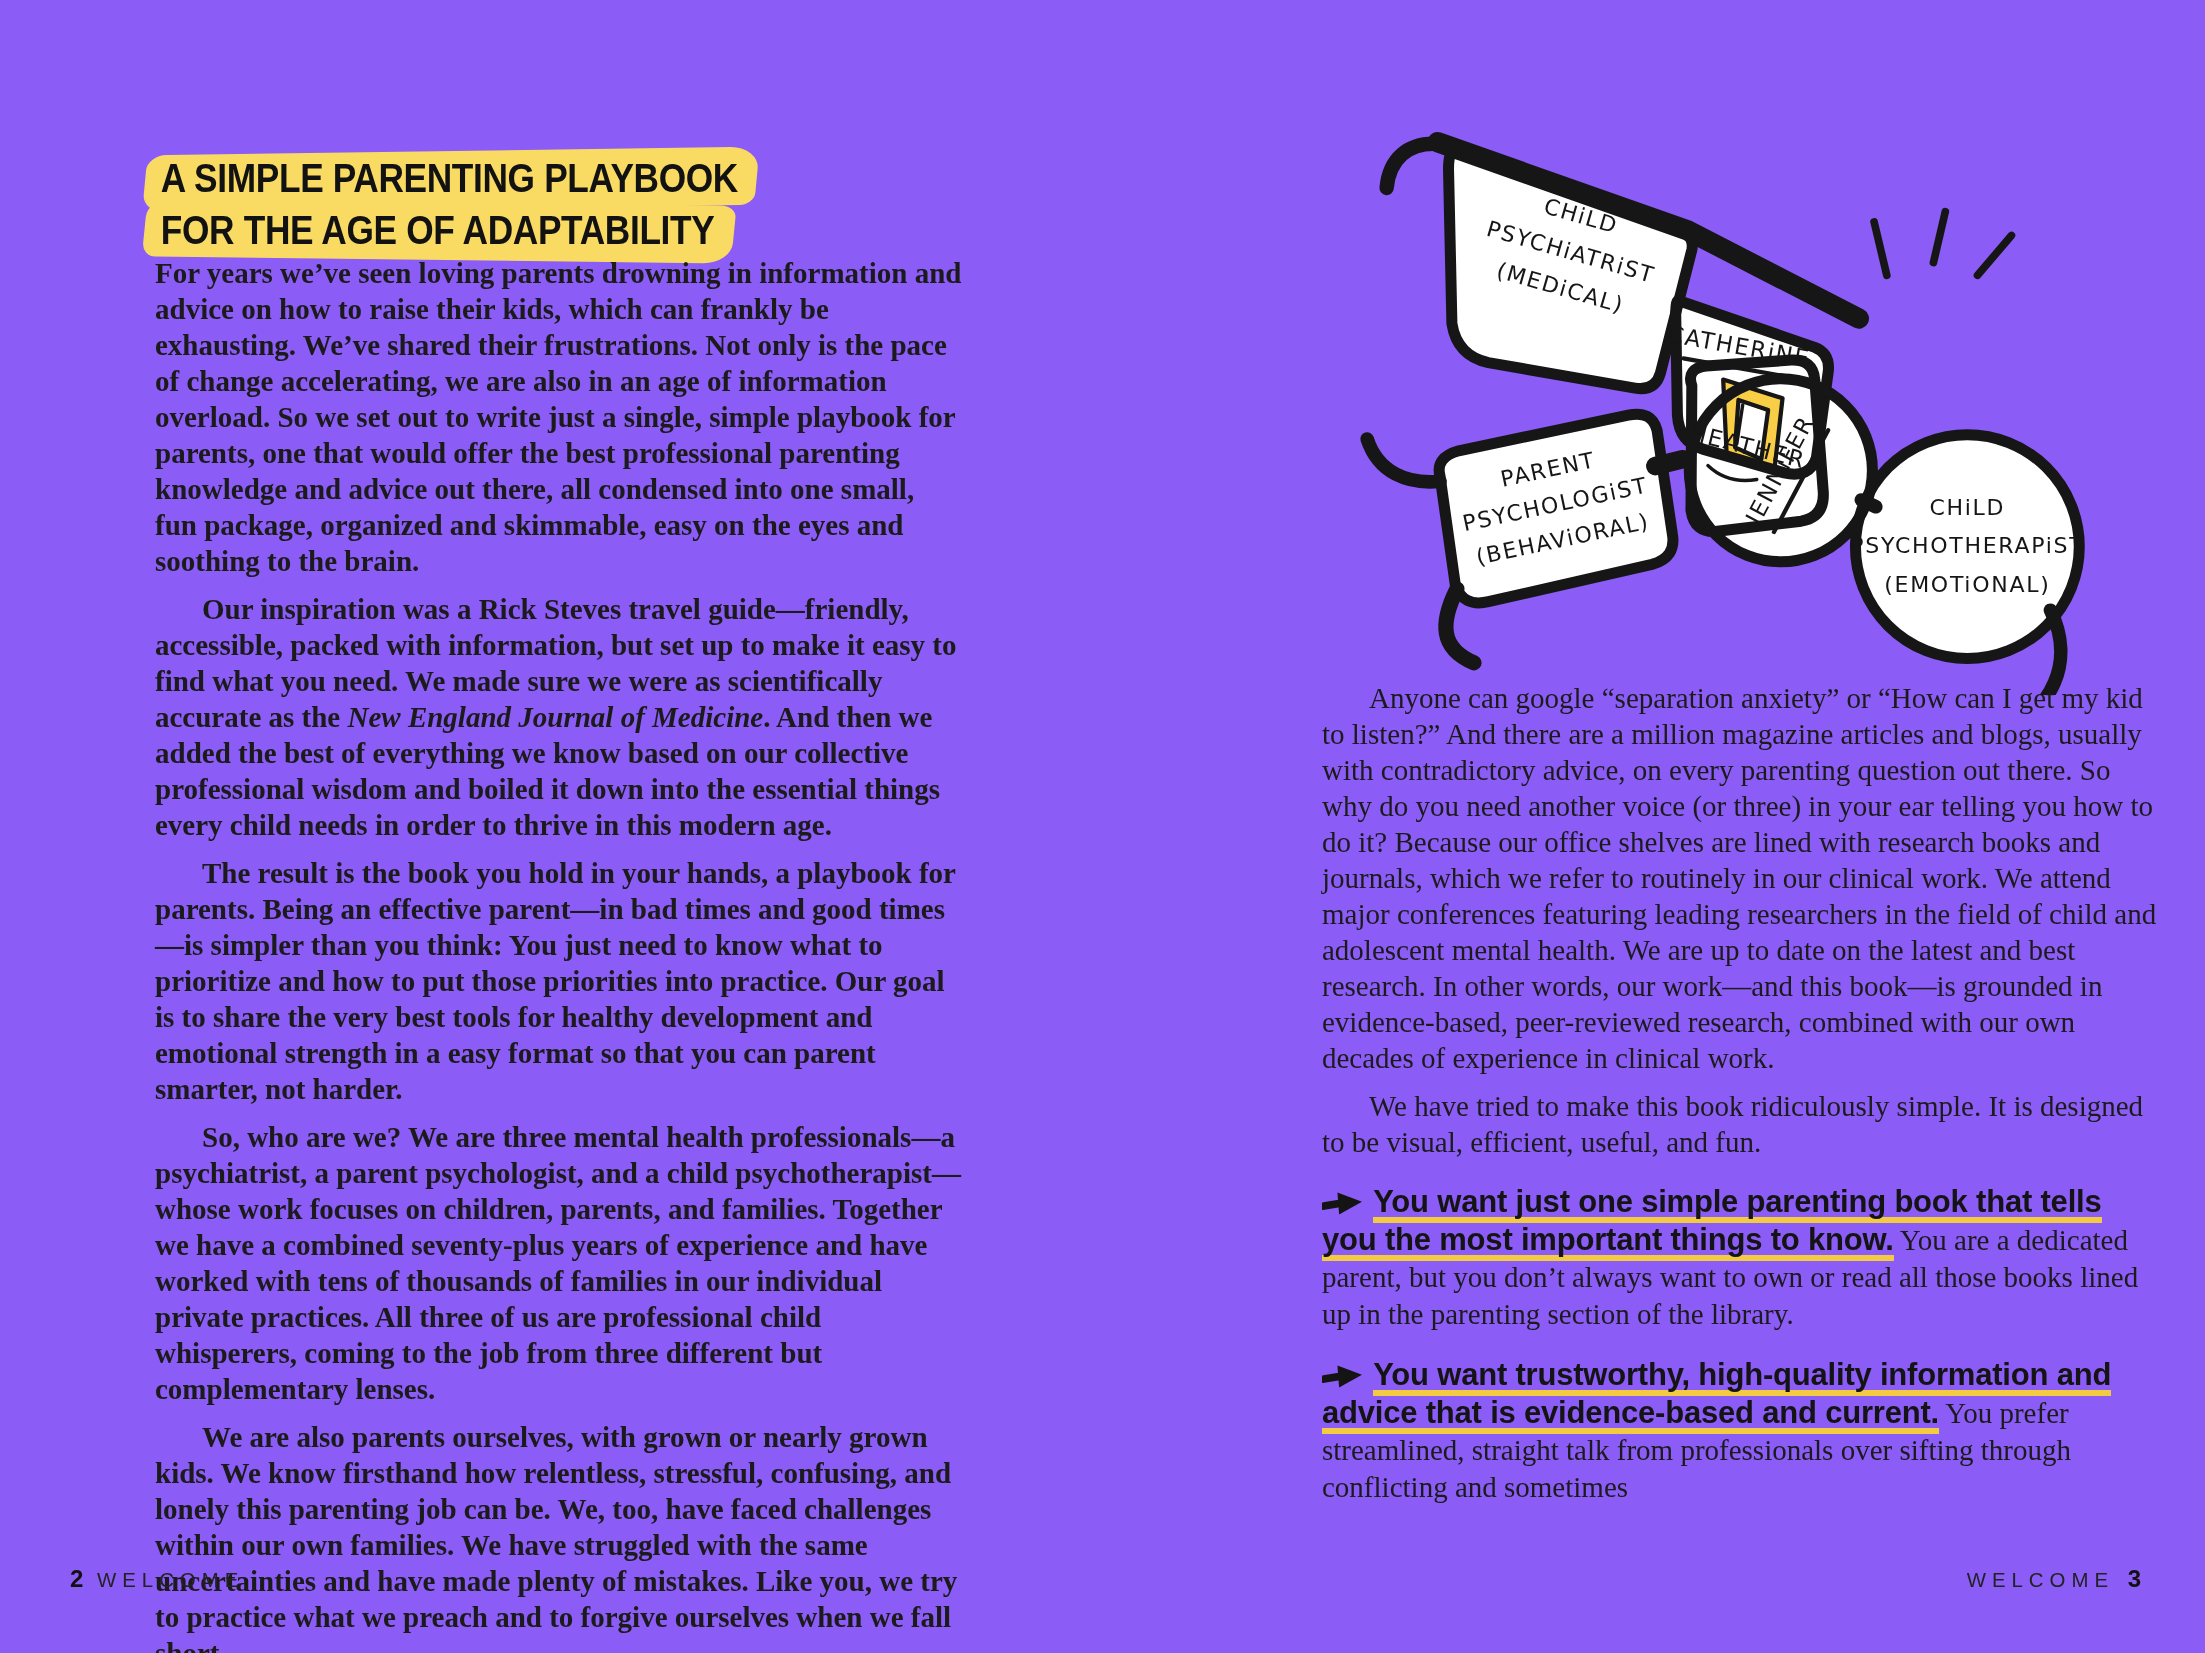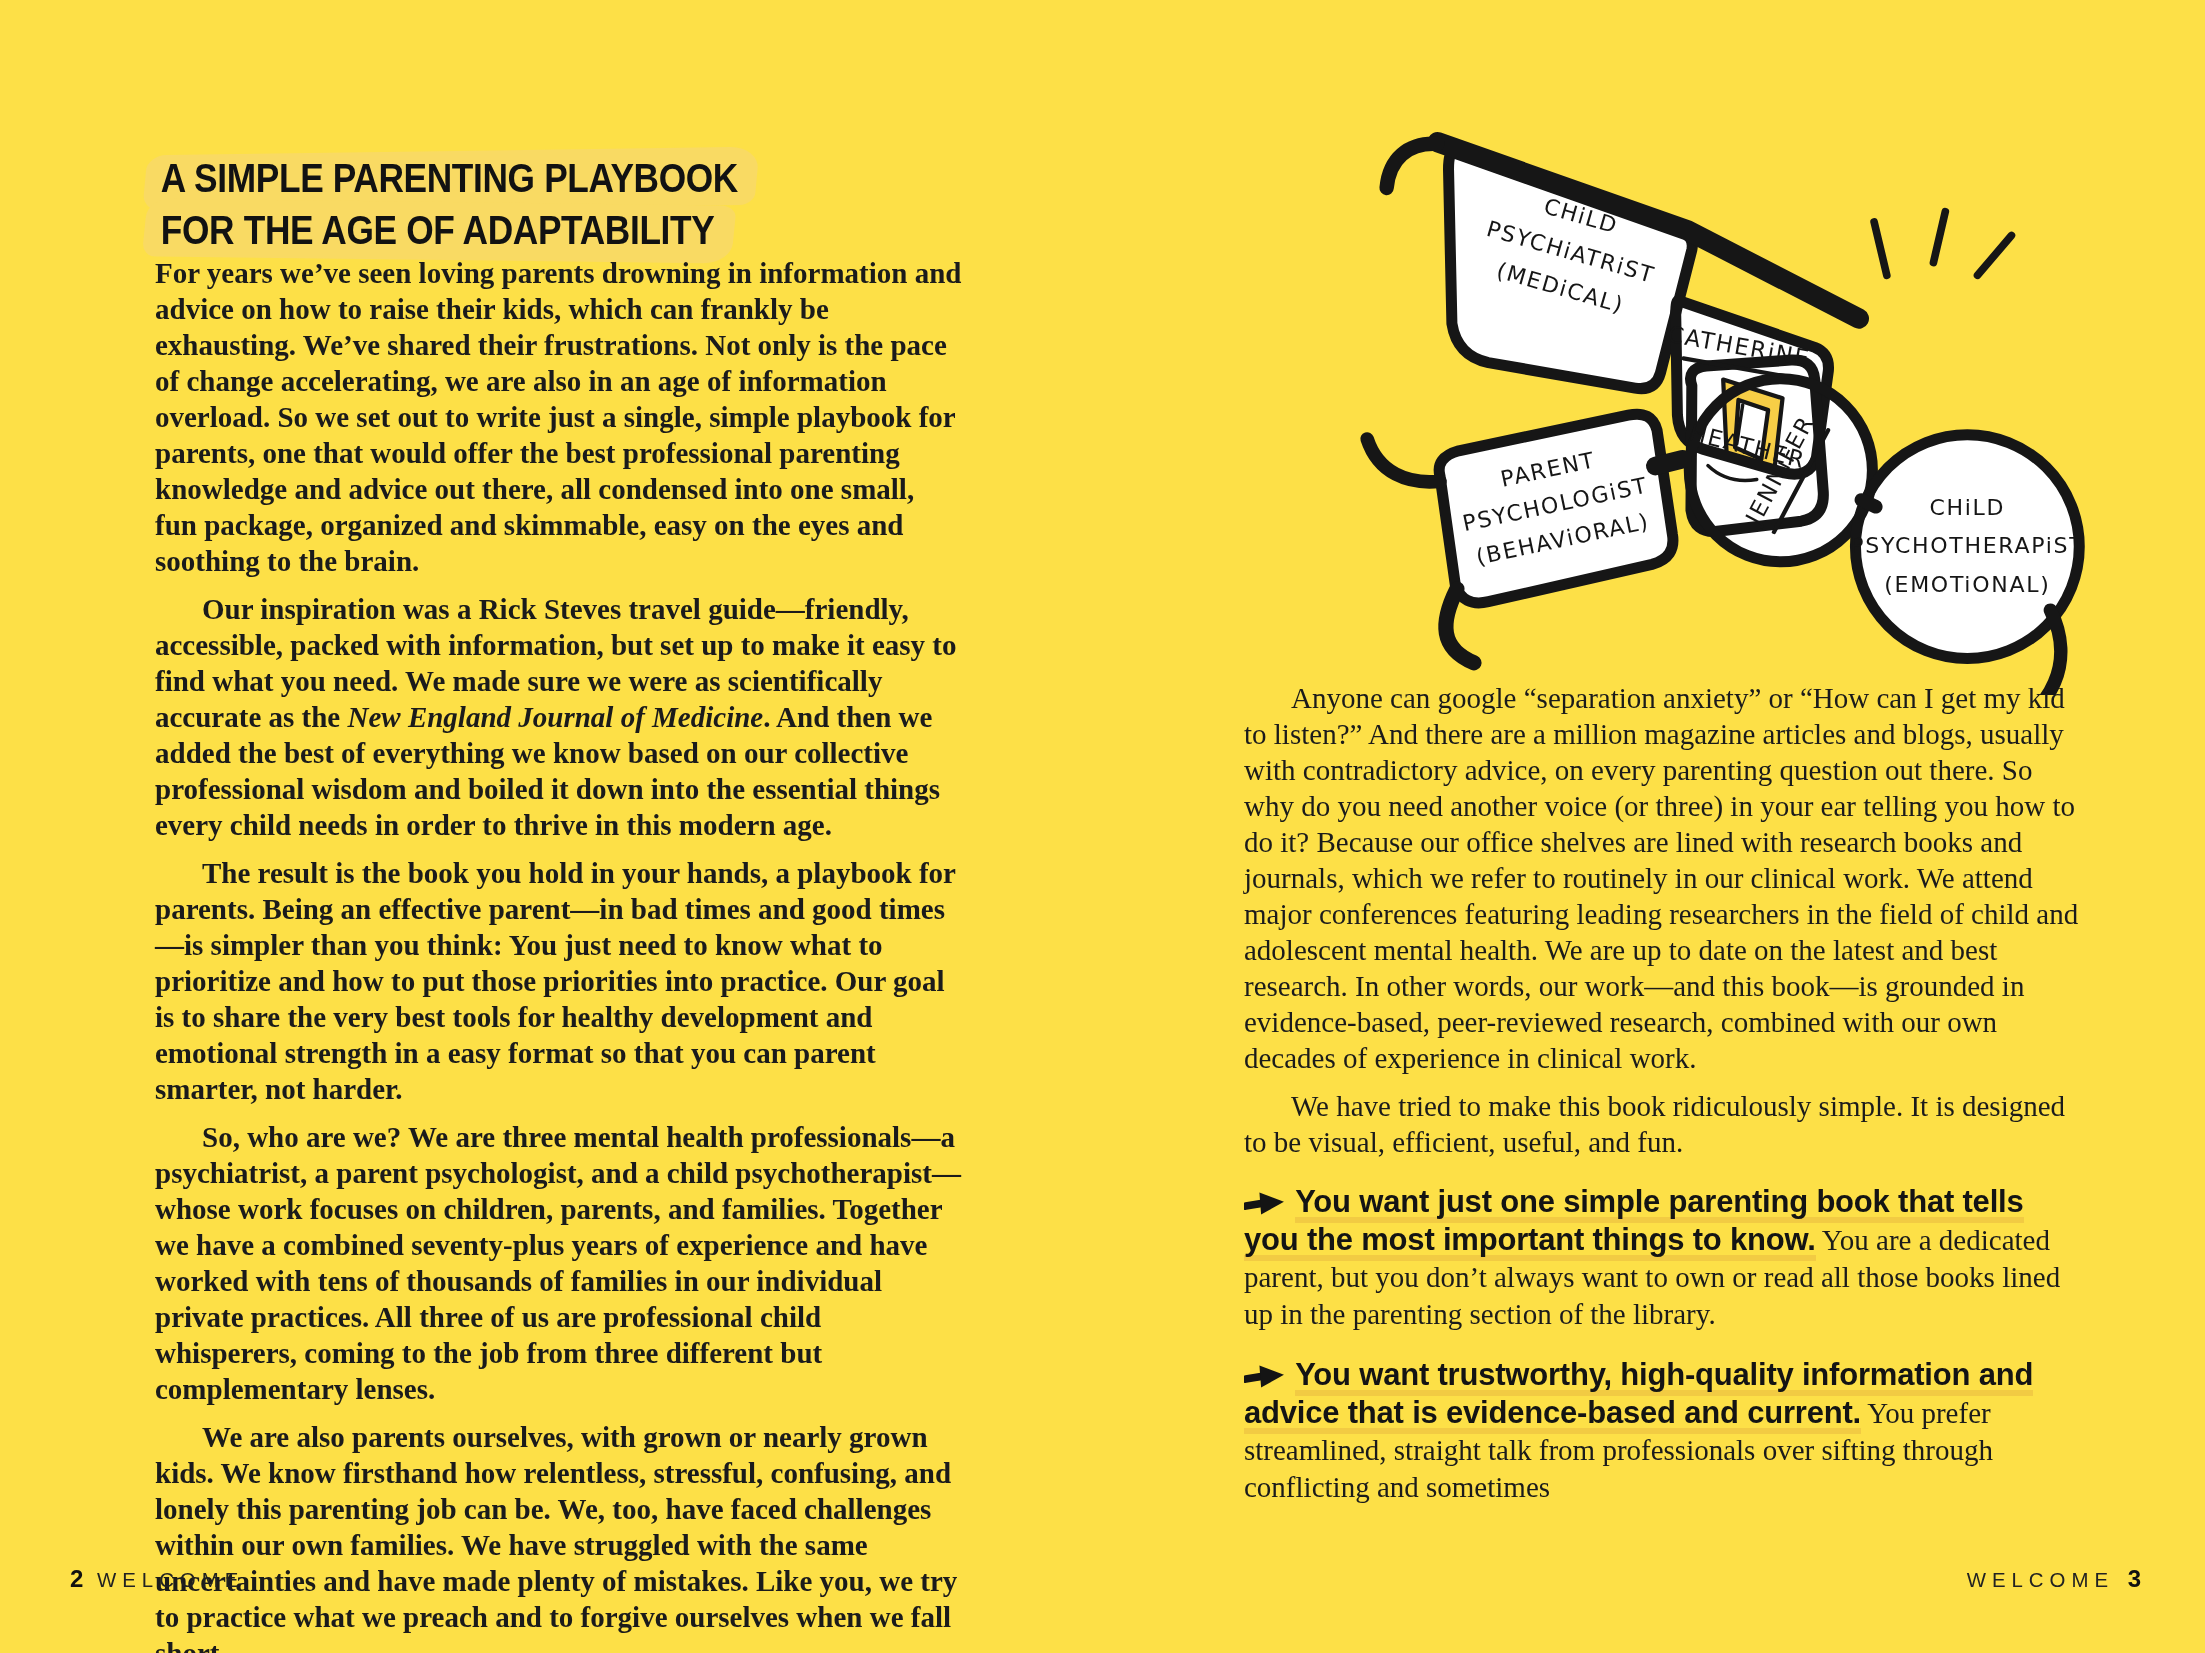--- a/index.html
+++ b/index.html
@@ -1,32 +1,32 @@
 <!DOCTYPE html>
 <html style="--hl: #F9DA63; --ul: #F2CB43; --bk: #F7CE46;font-size:13.6px"><head>
 <meta charset="utf-8">
 <style>
   html,body { margin:0; padding:0; background:#ffffff; }
   .spread {
-    position:relative; width:2205px; height:1654px; background:#fde047;
+    position:relative; width:2205px; height:1654px; background:#8b5cf6;
     font-family:"Liberation Serif", serif; color:#1b1b1b; overflow:hidden;
   }
   
   .heading { position:absolute; left:155px; top:126px; font-family:"Liberation Sans", sans-serif;
              font-weight:bold; font-size:41px; line-height:48px; color:#121212; white-space:nowrap; }
   .heading .hline { position:relative; display:inline-block; transform:scaleX(0.86);
                     transform-origin:left center; padding:0.8px 12px 2.5px 6.8px; letter-spacing:-0.4px; }
   .heading .hline::before { content:""; position:absolute; z-index:-1; left:-12px; right:-10.2px; top:-2.5px; bottom:-4.2px;
                     background:var(--hl); }
   .heading .hl1::before { border-radius:22px 34px 17px 29px / 15.3px 22px 12px 18.7px; transform:rotate(-0.7deg) skewX(-7deg); }
   .heading .hl2::before { border-radius:27px 18.7px 32px 15.3px / 18.7px 12px 20.4px 13.6px; transform:rotate(0.6deg) skewX(-6deg); }
   
   .col { position:absolute; font-size:29px; line-height:36px; color:#1b1b1b; }
   #left-col  { left:155px; top:255px; width:807px;font-weight:bold; }
-  #right-col { left:1244px; top:668px; width:835px; }
+  #right-col { left:1322px; top:668px; width:835px; }
   .col p { margin:0; }
   .col p.ind { text-indent:47px;margin-top:12px; }
   em { font-style:italic; }
   
   .bullet { margin-top:23px !important; line-height:37px; }
   .bullet .lead {
     font-family:"Liberation Sans", sans-serif; font-weight:bold; font-size:31px; letter-spacing:-0.2px; color:#141414;
     background-image:linear-gradient(var(--ul), var(--ul));
     background-size:100% 6px; background-position:0 100%; background-repeat:repeat-x;
     padding-bottom:4.2px;

